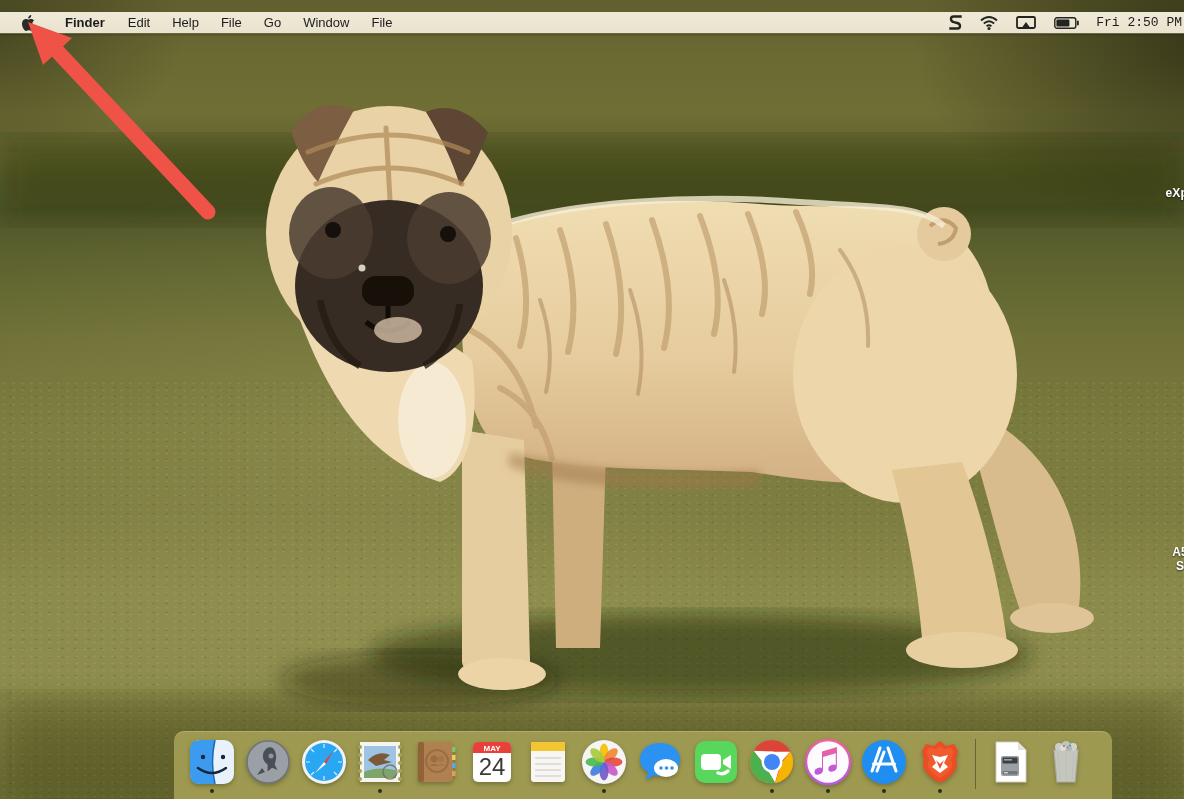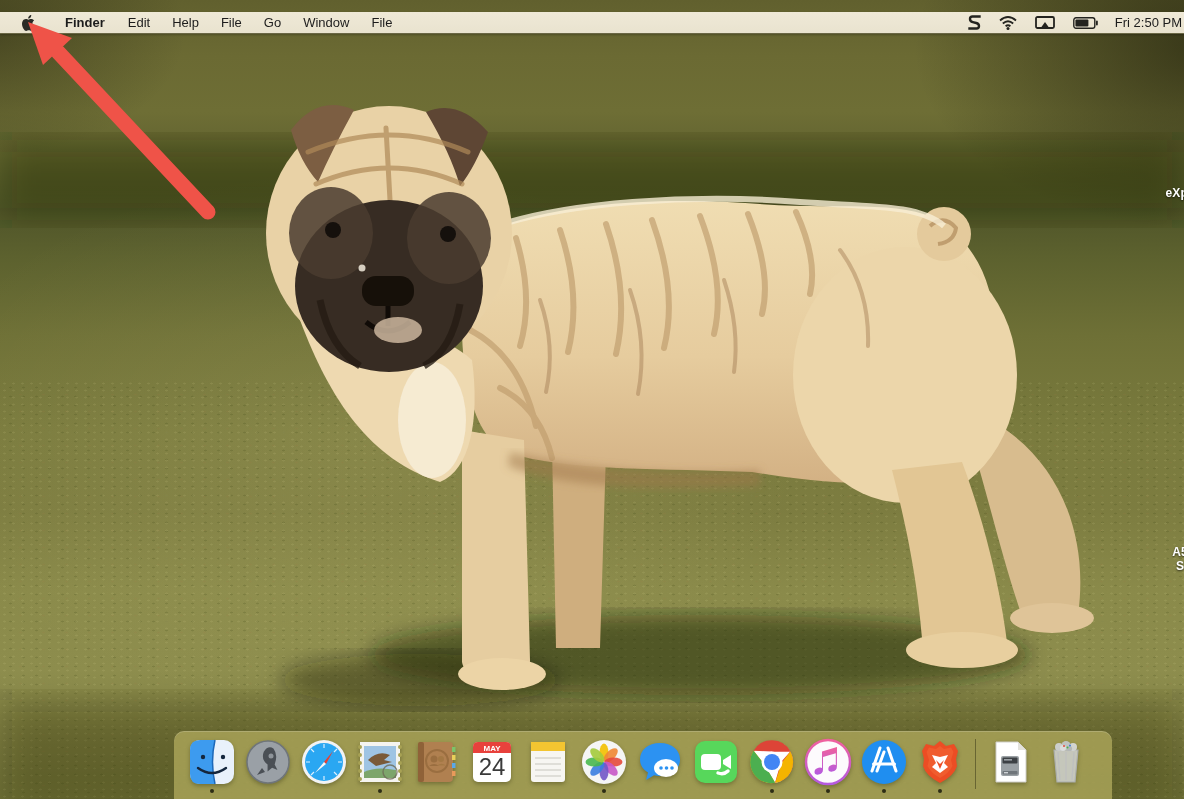--- a/index.html
+++ b/index.html
@@ -39,21 +39,21 @@
     border-bottom:1px solid rgba(82,80,44,.85);
     box-shadow:0 1px 2px rgba(0,0,0,.25);
     display:flex; align-items:flex-start; justify-content:space-between;
     font-size:13px; color:#1c1c1c; z-index:30; }
   .menubar-left { display:flex; align-items:center; height:100%; }
   .apple-menu { padding:0 18px 0 21px; display:flex; align-items:center; height:100%; }
   .menu-item { padding:0 11px; height:100%; display:flex; align-items:center; }
   .menu-item.app-name { font-weight:bold; padding:0 12px; }
   .menubar-right { display:flex; align-items:center; height:100%; gap:0; }
   .status-icon { padding:0 9px; height:100%; display:flex; align-items:center; }
-  .clock { padding:0 2px 0 8px; white-space:nowrap; }
+  .clock { padding:0 2px 0 8px; white-space:nowrap;font-family:Liberation Mono, monospace; }
 
   
   .annotation-arrow { position:absolute; left:0; top:0; z-index:40; pointer-events:none; }
 
   
   .dock { position:absolute; left:174px; bottom:0; width:938px; height:68px;
     background:rgba(166,160,86,0.88);
     border-radius:10px 10px 0 0;
     box-shadow:inset 0 1px 0 rgba(255,255,255,.18);
     display:flex; align-items:flex-start; padding:7px 10px 0 10px; z-index:20; }

